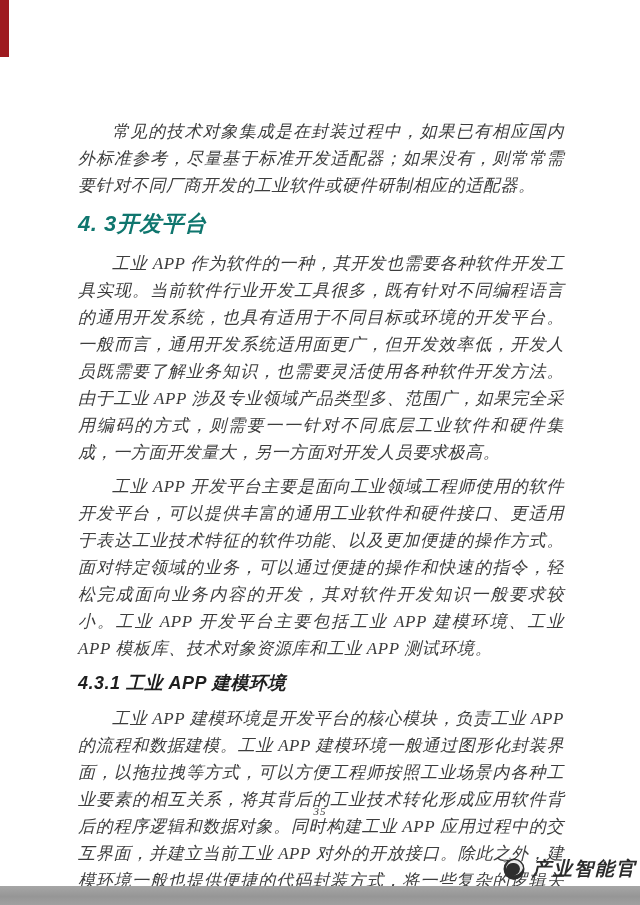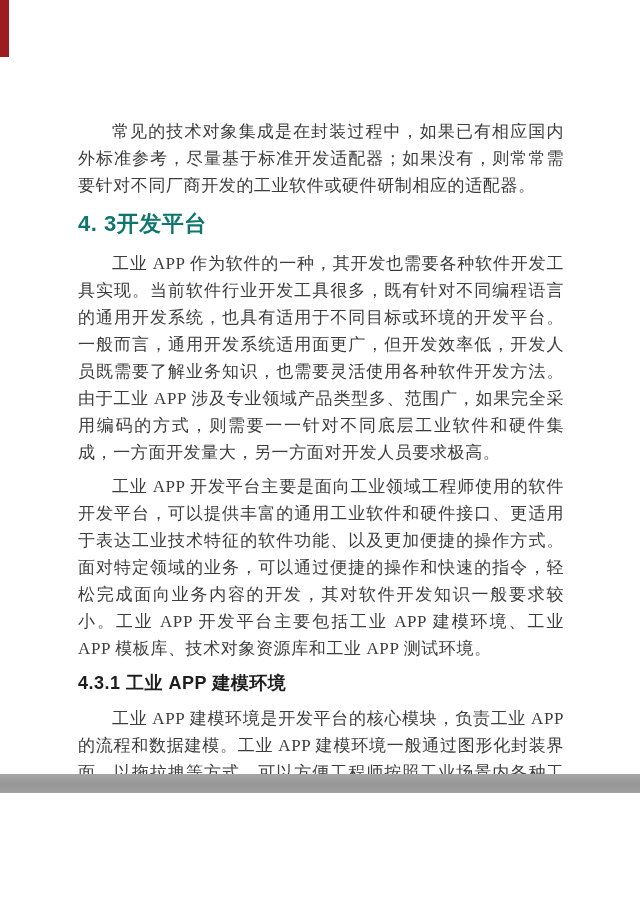--- a/index.html
+++ b/index.html
@@ -4,23 +4,24 @@
 <style>
   html,body{margin:0;padding:0;}
   body{
     width:640px;height:905px;
     background:#ffffff;
     font-family:"Liberation Serif","DejaVu Serif",serif;
     -webkit-font-smoothing:antialiased;
   }
   .page{
     position:relative;
-    width:640px;height:793px;
+    width:640px;height:905px;
     background:#ffffff;
     overflow:hidden;
+    font-style:italic;
   }
   .accent-bar{
     position:absolute;
     left:0;top:0;
     width:9px;height:57px;
   }
   .content{
     position:absolute;
     left:78px;
     top:118px;

